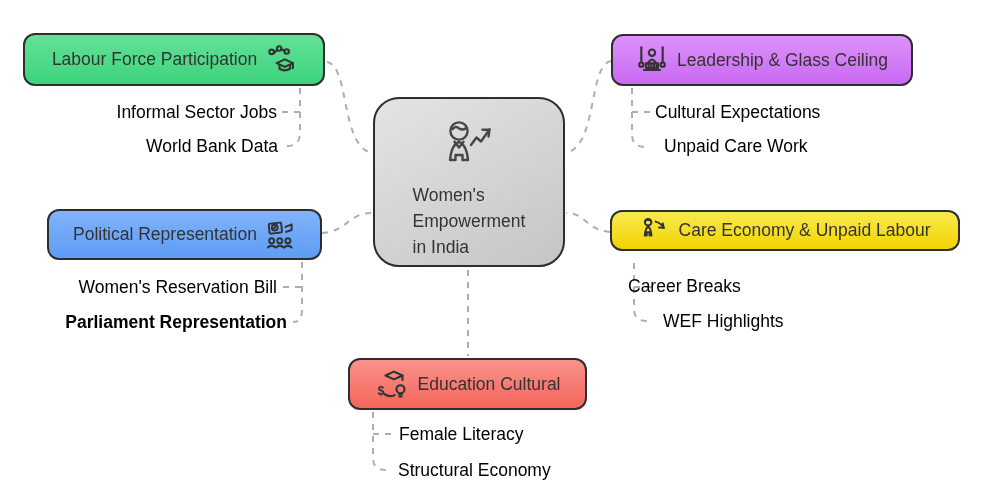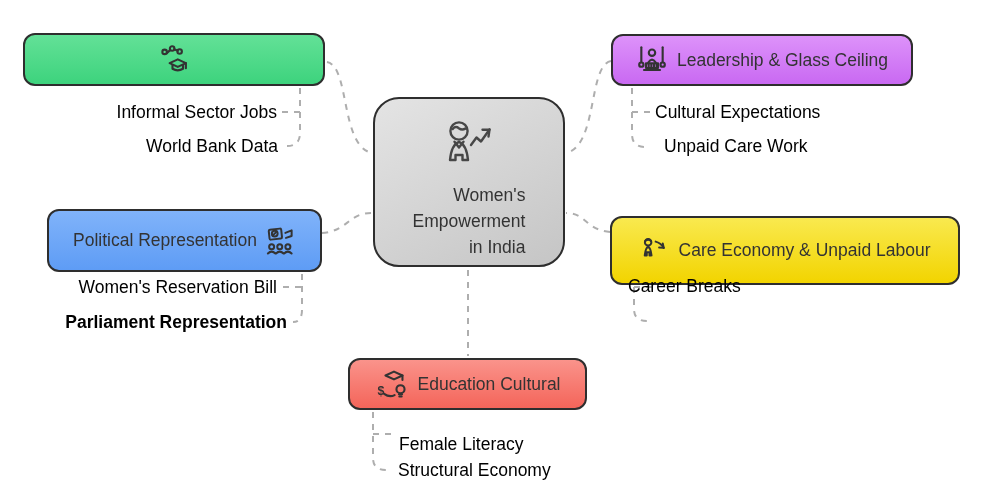--- a/index.html
+++ b/index.html
@@ -6,40 +6,40 @@
   body{width:984px;height:498px;position:relative;overflow:hidden;
        font-family:"Liberation Sans",sans-serif;}
   .canvas{position:absolute;left:0;top:0;width:984px;height:498px;}
   svg.edges{position:absolute;left:0;top:0;width:984px;height:498px;}
   svg.edges path{fill:none;stroke:#aeaeae;stroke-width:2;stroke-dasharray:6 6;}
   .node{position:absolute;display:flex;align-items:center;justify-content:center;
         gap:9px;border:2px solid #2e2e2e;box-sizing:border-box;
         font-size:17.5px;color:#333333;white-space:nowrap;}
   .branch{border-radius:12px;}
   #node-labour    {left:23px; top:33px; width:302px;height:53px;background:linear-gradient(#63e197,#3dd37d);}
-  #node-political {left:47px; top:209px;width:275px;height:63px;background:linear-gradient(#80b3fa,#5e9cf5);}
+  #node-political {left:47px; top:209px;width:275px;height:51px;background:linear-gradient(#80b3fa,#5e9cf5);}
   #node-leadership{left:611px;top:34px; width:302px;height:52px;background:linear-gradient(#dd92fa,#c969f2);}
-  #node-care      {left:610px;top:210px;width:350px;height:69px;background:linear-gradient(#f9e94f,#f2d400);margin-top:6px;}
+  #node-care      {left:610px;top:210px;width:350px;height:41px;background:linear-gradient(#f9e94f,#f2d400);}
   #node-education {left:348px;top:358px;width:239px;height:52px;background:linear-gradient(#fa938b,#f4655a);}
   #node-center    {left:373px;top:97px; width:192px;height:170px;border-radius:26px;
                    background:linear-gradient(150deg,#e4e4e4,#c5c5c5);
                    flex-direction:column;gap:6px;padding-top:14px;}
-  #node-center .center-label{white-space:pre-line;text-align:right;line-height:26px;font-size:17.5px;}
+  #node-center .center-label{white-space:pre-line;text-align:left;line-height:26px;font-size:17.5px;}
   .nicon{display:flex;align-items:center;justify-content:center;}
   .nicon svg{display:block;}
   .sub{position:absolute;height:24px;line-height:24px;font-size:17.5px;color:#000000;white-space:nowrap;}
   #sub-labour-0    {right:707px;top:100px;}
   #sub-labour-1    {right:706px;top:134px;}
   #sub-political-0 {right:707px;top:275px;}
   #sub-political-1 {right:697px;top:310px;font-weight:bold;}
   #sub-leadership-0{left:655px;top:100px;}
   #sub-leadership-1{left:664px;top:134px;}
   #sub-care-0      {left:628px;top:274px;}
   #sub-care-1      {left:663px;top:309px;}
-  #sub-education-0 {left:399px;top:432px;}
+  #sub-education-0 {left:399px;top:422px;}
   #sub-education-1 {left:398px;top:458px;}
 </style>
 </head>
 <body>
 
 <div class="canvas">
 
   <svg class="edges" viewBox="0 0 984 498">
     <path d="M327,62 C350,66 340,146 372,153"></path>
     <path d="M322,233 C348,231 348,213 372,213"></path>
@@ -63,20 +63,21 @@
         <path d="M29,27 L34.5,19.5 L39,23.5 L47.5,11.5"></path>
         <path d="M47.5,11.5 L40.5,11.8 M47.5,11.5 L46.5,18.5"></path>
       </svg>
     </span>
     <div class="center-label">Women's
 Empowerment
 in India</div>
   </div>
 
   <div class="node branch" id="node-labour">
+    <span>Labour Force Participation</span>
     <span class="nicon">
       <svg width="30" height="30" viewBox="0 0 24 24" stroke="#333" stroke-width="1.7" fill="none" stroke-linecap="round" stroke-linejoin="round">
         <circle cx="4.5" cy="5.5" r="1.8"></circle>
           <circle cx="10.5" cy="2.8" r="1.8"></circle>
           <circle cx="16.5" cy="5.2" r="1.8"></circle>
         <path d="M6.2,6.5 L8.9,4.1 M12.2,3.4 L15,4.6"></path>
         <path d="M8.5,14.5 L15,11.5 L21.5,14.5 L15,17.5 Z"></path>
         <path d="M10.8,16 V19 Q15,21.5 19.2,19 V16"></path>
         <path d="M21.5,14.5 V18.5"></path>
       </svg>
@@ -128,20 +129,21 @@
         <circle cx="6.5" cy="5" r="2.6"></circle>
         <path d="M4.2,4 Q6.5,1.8 8.8,4"></path>
         <path d="M3.8,15.5 Q4.5,9.3 6.5,8.6 Q8.5,9.3 9.2,15.5 L7.6,15.5 L7.6,13 L5.4,13 L5.4,15.5 Z"></path>
         <path d="M12.5,4.5 Q16.5,5.5 19,9.5"></path>
         <path d="M19,9.5 L15.3,9.2 M19,9.5 L18.2,6"></path>
       </svg>
     </span>
     <span>Care Economy &amp; Unpaid Labour</span>
   </div>
   <div class="sub" id="sub-care-0">Career Breaks</div>
+  <div class="sub" id="sub-care-1">WEF Highlights</div>
 
   <div class="node branch" id="node-education">
     <span class="nicon">
       <svg width="34" height="32" viewBox="0 0 26 24" stroke="#333" stroke-width="1.6" fill="none" stroke-linecap="round" stroke-linejoin="round">
         <path d="M8,5.5 L14.5,2.5 L21,5.5 L14.5,8.5 Z"></path>
         <path d="M21,5.5 V9"></path>
         <text x="2" y="20.5" font-size="9.5" font-weight="bold" stroke="none" fill="#333">$</text>
         <circle cx="19.5" cy="16" r="3.1"></circle>
         <path d="M18.3,19.8 H20.7 M18.6,21.6 H20.4"></path>
         <path d="M7,19.5 Q11,22.5 15,20.5"></path>

